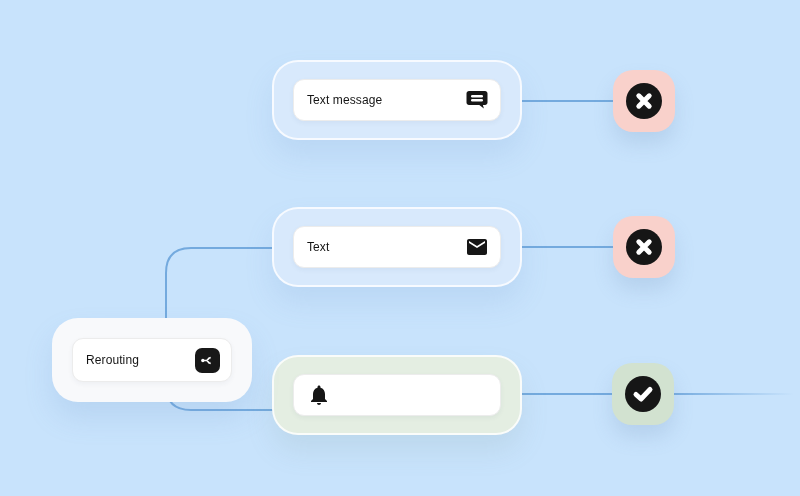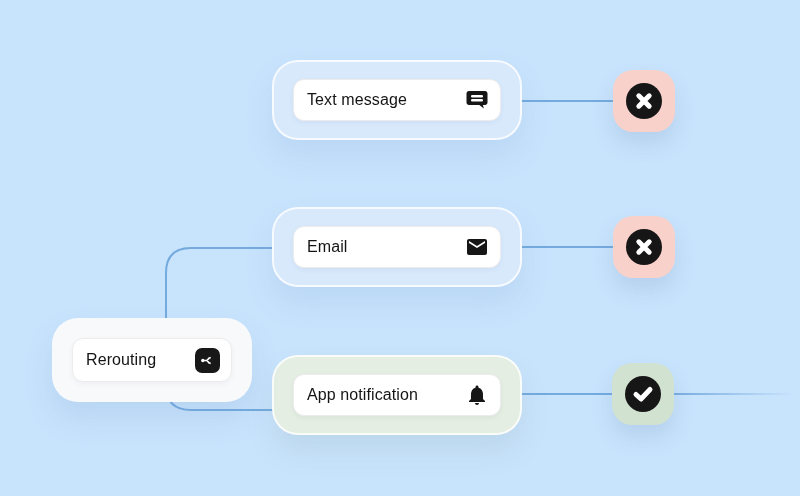--- a/index.html
+++ b/index.html
@@ -23,21 +23,21 @@
     margin-top:30px;
   }
   .card{
     position:absolute;background:#fff;border:1px solid #ececec;border-radius:11px;
     display:flex;align-items:center;justify-content:space-between;
     padding:0 11px 0 13px;box-shadow:0 2px 5px rgba(30,60,100,.05);
     cursor:pointer;
   }
   .group.blue .card,.group.green .card{left:19px;right:19px;top:17px;bottom:17px;}
   .group.white .card{left:20px;right:20px;top:20px;bottom:20px;}
-  .label{font-size:16px;color:#141414;white-space:nowrap;letter-spacing:.1px;}
+  .label{font-size:12px;color:#141414;white-space:nowrap;letter-spacing:.1px;}
   .node-icon{display:flex;align-items:center;justify-content:center;}
   .node-icon svg{display:block;}
   .share-chip{
     width:25px;height:25px;border-radius:7px;background:#181818;
     display:flex;align-items:center;justify-content:center;
   }
   .status{
     position:absolute;width:62px;height:62px;border-radius:20px;z-index:2;
     display:flex;align-items:center;justify-content:center;
     box-shadow:0 12px 20px rgba(110,140,180,.20);cursor:pointer;
@@ -86,32 +86,31 @@
           <path fill="#161616" d="M4 3h16c1.38 0 2.5 1.12 2.5 2.5v9c0 1.38-1.12 2.5-2.5 2.5h-2.1l1 3.5-4.6-3.5H4c-1.38 0-2.5-1.12-2.5-2.5v-9C1.5 4.12 2.62 3 4 3z"></path>
           <rect x="6" y="7.1" width="12" height="2.4" rx="1.2" fill="#fff"></rect>
           <rect x="6" y="11" width="12" height="2.4" rx="1.2" fill="#fff"></rect>
         </svg>
       </span>
     </div>
   </div>
 
   <div class="group blue g-email">
     <div class="card">
-      <span class="label">Email</span>
+      <span class="label">Text</span>
       <span class="node-icon">
         <svg width="24" height="24" viewBox="0 0 24 24">
           <path fill="#161616" d="M20 4H4C2.9 4 2 4.9 2 6v12c0 1.1.9 2 2 2h16c1.1 0 2-.9 2-2V6c0-1.1-.9-2-2-2zm0 4-8 5-8-5V6l8 5 8-5v2z"></path>
         </svg>
       </span>
     </div>
   </div>
 
   <div class="group green g-app">
     <div class="card">
-      <span class="label">App notification</span>
       <span class="node-icon">
         <svg width="24" height="24" viewBox="0 0 24 24">
           <path fill="#161616" d="M12 22c1.1 0 2-.9 2-2h-4c0 1.1.9 2 2 2zm6-6v-5c0-3.07-1.63-5.64-4.5-6.32V4c0-.83-.67-1.5-1.5-1.5s-1.5.67-1.5 1.5v.68C7.64 5.36 6 7.92 6 11v5l-2 2v1h16v-1l-2-2z"></path>
         </svg>
       </span>
     </div>
   </div>
 
   <div class="group white g-rerouting">
     <div class="card">

